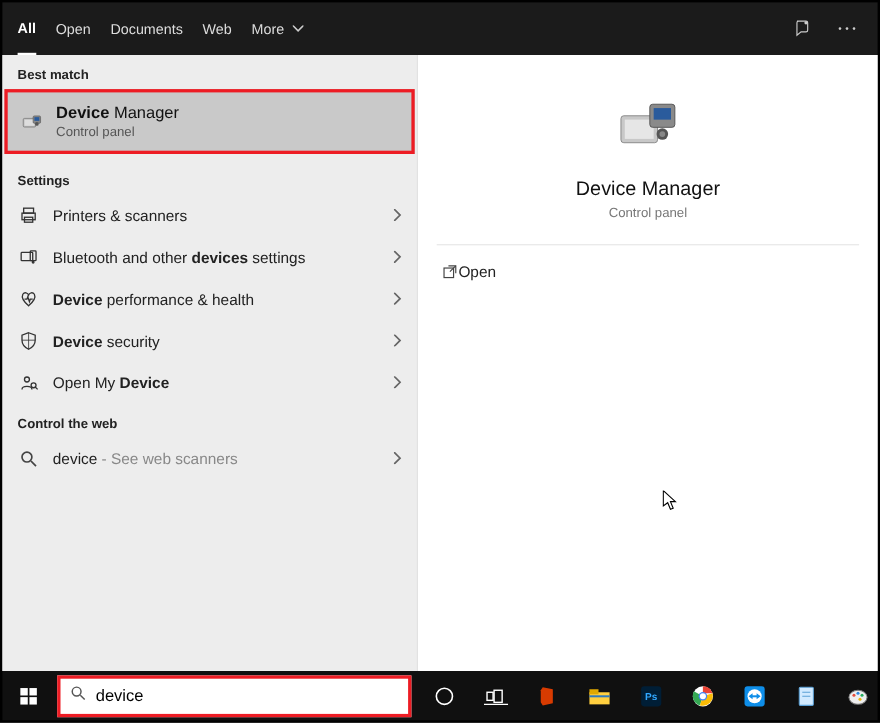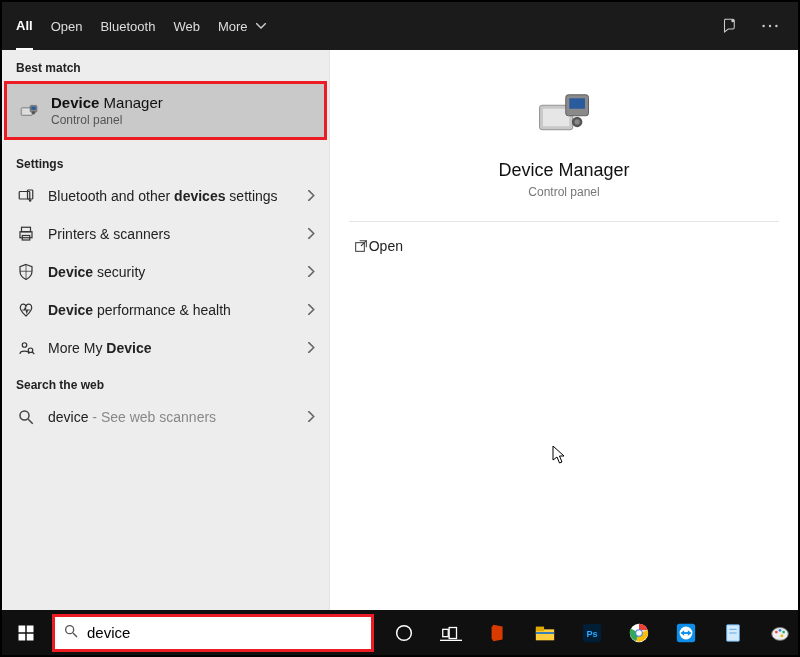--- a/index.html
+++ b/index.html
@@ -28,21 +28,21 @@
   }
   .tabs .tab { height:100%; display:flex; align-items:center; cursor:default; }
   .tabs .tab.active { font-weight:600; color:#fff; border-bottom:2px solid #fff; }
   .tabs .spacer { flex:1; }
   .tabs svg { display:block; }
   .tabs .more-caret { margin-left:-10px; }
   .body {
     flex:1; display:flex; background:#fff;
   }
   .left {
-    width: 328px;
+    width: 378px;
     background:#ededed;
     display:flex; flex-direction:column;
     border-right:1px solid #e2e2e2;
   }
   .section-label {
     font-size:12px; font-weight:600; color:#222;
     padding: 11px 14px 6px;
   }
   .best-match {
     border:3px solid #ed1c24;
@@ -113,21 +113,21 @@
 
 <div class="search-panel">
   <div class="tabs">
     <div class="tab active">
         <span>All</span>
       </div>
     <div class="tab">
         <span>Open</span>
       </div>
     <div class="tab">
-        <span>Bluetooth</span>
+        <span>Documents</span>
       </div>
     <div class="tab">
         <span>Web</span>
       </div>
     <div class="tab">
         <span>More</span>
       </div>
     <div class="more-caret">
       <svg viewBox="0 0 10 6" width="10" height="6">
           <path d="M0 0 L5 5 L10 0" fill="none" stroke="#ccc" stroke-width="1.4"></path>
@@ -169,84 +169,84 @@
           <div class="result-sub">Control panel</div>
         </div>
       </div>
 
       <div class="section-label">Settings</div>
 
       <div class="settings-list" id="settings-list">
           <div class="item">
             <span class="ico">
               <svg viewBox="0 0 24 24" fill="none" stroke="#333" stroke-width="1.6">
+                <rect x="6" y="3" width="12" height="6"></rect>
+                <rect x="4" y="9" width="16" height="8"></rect>
+                <rect x="7" y="14" width="10" height="6"></rect>
+              </svg>
+            </span>
+            <span class="txt"><span>Printers &amp; scanners</span><b></b><span></span></span>
+            <span class="chev"><svg viewBox="0 0 6 10" width="7" height="11">
+                <path d="M0 0 L5 5 L0 10" fill="none" stroke="#666" stroke-width="1.4"></path>
+              </svg></span>
+          </div>
+          <div class="item">
+            <span class="ico">
+              <svg viewBox="0 0 24 24" fill="none" stroke="#333" stroke-width="1.6">
                 <rect x="3" y="6" width="14" height="10" rx="1"></rect>
                 <rect x="14" y="4" width="7" height="12" rx="1"></rect>
                 <circle cx="17.5" cy="18" r="1"></circle>
               </svg>
             </span>
             <span class="txt"><span>Bluetooth and other </span><b>devices</b><span> settings</span></span>
             <span class="chev"><svg viewBox="0 0 6 10" width="7" height="11">
                 <path d="M0 0 L5 5 L0 10" fill="none" stroke="#666" stroke-width="1.4"></path>
               </svg></span>
           </div>
           <div class="item">
             <span class="ico">
               <svg viewBox="0 0 24 24" fill="none" stroke="#333" stroke-width="1.6">
-                <rect x="6" y="3" width="12" height="6"></rect>
-                <rect x="4" y="9" width="16" height="8"></rect>
-                <rect x="7" y="14" width="10" height="6"></rect>
-              </svg>
-            </span>
-            <span class="txt"><span>Printers &amp; scanners</span><b></b><span></span></span>
+                <path d="M12 20 C5 14 3 10 5 6 C7 3 11 4 12 7 C13 4 17 3 19 6 C21 10 19 14 12 20 Z"></path>
+                <path d="M7 12 H10 L11 9 L13 15 L14 12 H17"></path>
+              </svg>
+            </span>
+            <span class="txt"><span></span><b>Device</b><span> performance &amp; health</span></span>
             <span class="chev"><svg viewBox="0 0 6 10" width="7" height="11">
                 <path d="M0 0 L5 5 L0 10" fill="none" stroke="#666" stroke-width="1.4"></path>
               </svg></span>
           </div>
           <div class="item">
             <span class="ico">
               <svg viewBox="0 0 24 24" fill="#333">
                 <path d="M12 2 L20 5 V11 C20 16 16 20 12 22 C8 20 4 16 4 11 V5 Z" fill="none" stroke="#333" stroke-width="1.6"></path>
                 <path d="M12 2 V22 M4 11 H20" stroke="#333" stroke-width="1"></path>
               </svg>
             </span>
             <span class="txt"><span></span><b>Device</b><span> security</span></span>
-            <span class="chev"><svg viewBox="0 0 6 10" width="7" height="11">
-                <path d="M0 0 L5 5 L0 10" fill="none" stroke="#666" stroke-width="1.4"></path>
-              </svg></span>
-          </div>
-          <div class="item">
-            <span class="ico">
-              <svg viewBox="0 0 24 24" fill="none" stroke="#333" stroke-width="1.6">
-                <path d="M12 20 C5 14 3 10 5 6 C7 3 11 4 12 7 C13 4 17 3 19 6 C21 10 19 14 12 20 Z"></path>
-                <path d="M7 12 H10 L11 9 L13 15 L14 12 H17"></path>
-              </svg>
-            </span>
-            <span class="txt"><span></span><b>Device</b><span> performance &amp; health</span></span>
             <span class="chev"><svg viewBox="0 0 6 10" width="7" height="11">
                 <path d="M0 0 L5 5 L0 10" fill="none" stroke="#666" stroke-width="1.4"></path>
               </svg></span>
           </div>
           <div class="item">
             <span class="ico">
               <svg viewBox="0 0 24 24" fill="none" stroke="#333" stroke-width="1.6">
                 <circle cx="10" cy="8" r="3"></circle>
                 <path d="M4 20 C4 15 16 15 16 20"></path>
                 <circle cx="18" cy="15" r="3"></circle>
                 <line x1="20" y1="17" x2="23" y2="20"></line>
               </svg>
             </span>
-            <span class="txt"><span>More My </span><b>Device</b><span></span></span>
+            <span class="txt"><span>Open My </span><b>Device</b><span></span></span>
             <span class="chev"><svg viewBox="0 0 6 10" width="7" height="11">
                 <path d="M0 0 L5 5 L0 10" fill="none" stroke="#666" stroke-width="1.4"></path>
               </svg></span>
           </div>
         </div>
 
-      <div class="section-label">Search the web</div>
+      <div class="section-label">Control the web</div>
 
       <div class="item">
         <span class="ico">
           <svg viewBox="0 0 24 24" fill="none" stroke="#444" stroke-width="2">
               <circle cx="10" cy="10" r="6"></circle>
               <line x1="15" y1="15" x2="21" y2="21"></line>
             </svg>
         </span>
         <span class="txt">
           <span>device</span> <span class="dim">- <span>See web scanners</span></span>

